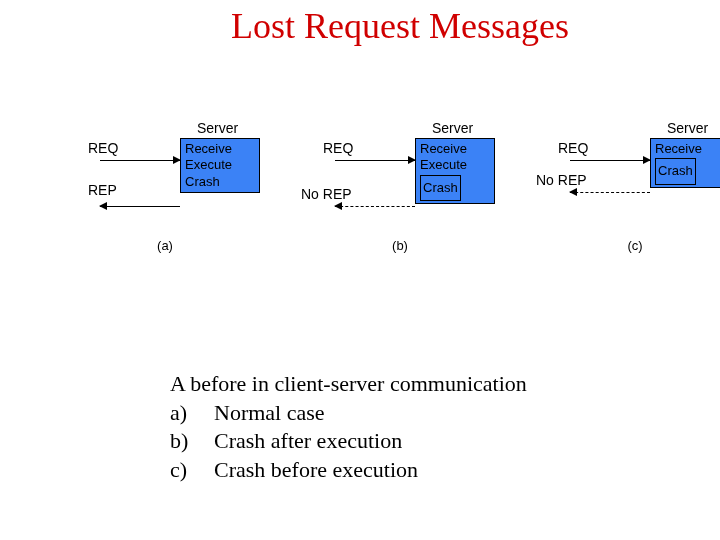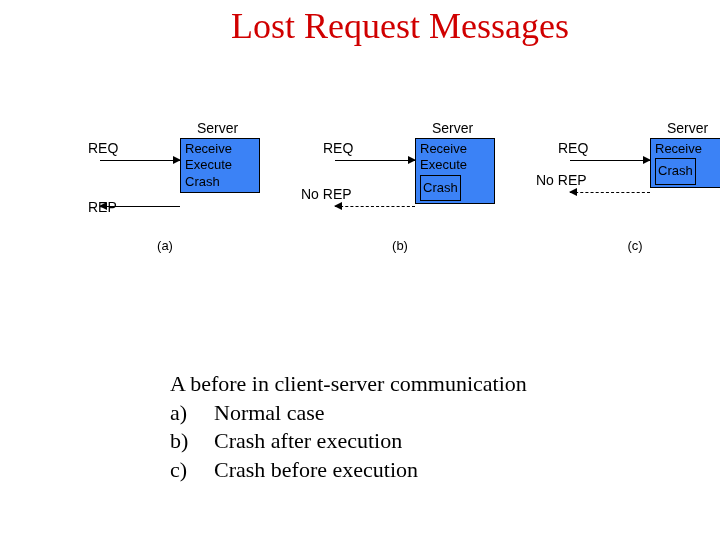--- a/index.html
+++ b/index.html
@@ -153,21 +153,21 @@
 
     <div class="dia">
       <div class="server-label">Server</div>
       <div class="server-box">
         <div>Receive</div>
         <div>Execute</div>
         <div>Crash</div>
       </div>
       <div class="req-label">REQ</div>
       <div class="arrow-right" style="top:40px"></div>
-      <div class="rep-label" style="top:79px;left:28px">REP</div>
+      <div class="rep-label" style="top:62px;left:28px">REP</div>
       <div class="arrow-left" style="top:86px"></div>
       <div class="sublabel">(a)</div>
     </div>
 
     <div class="dia">
       <div class="server-label">Server</div>
       <div class="server-box">
         <div>Receive</div>
         <div>Execute</div>
         <div class="crash-inner">Crash</div>

